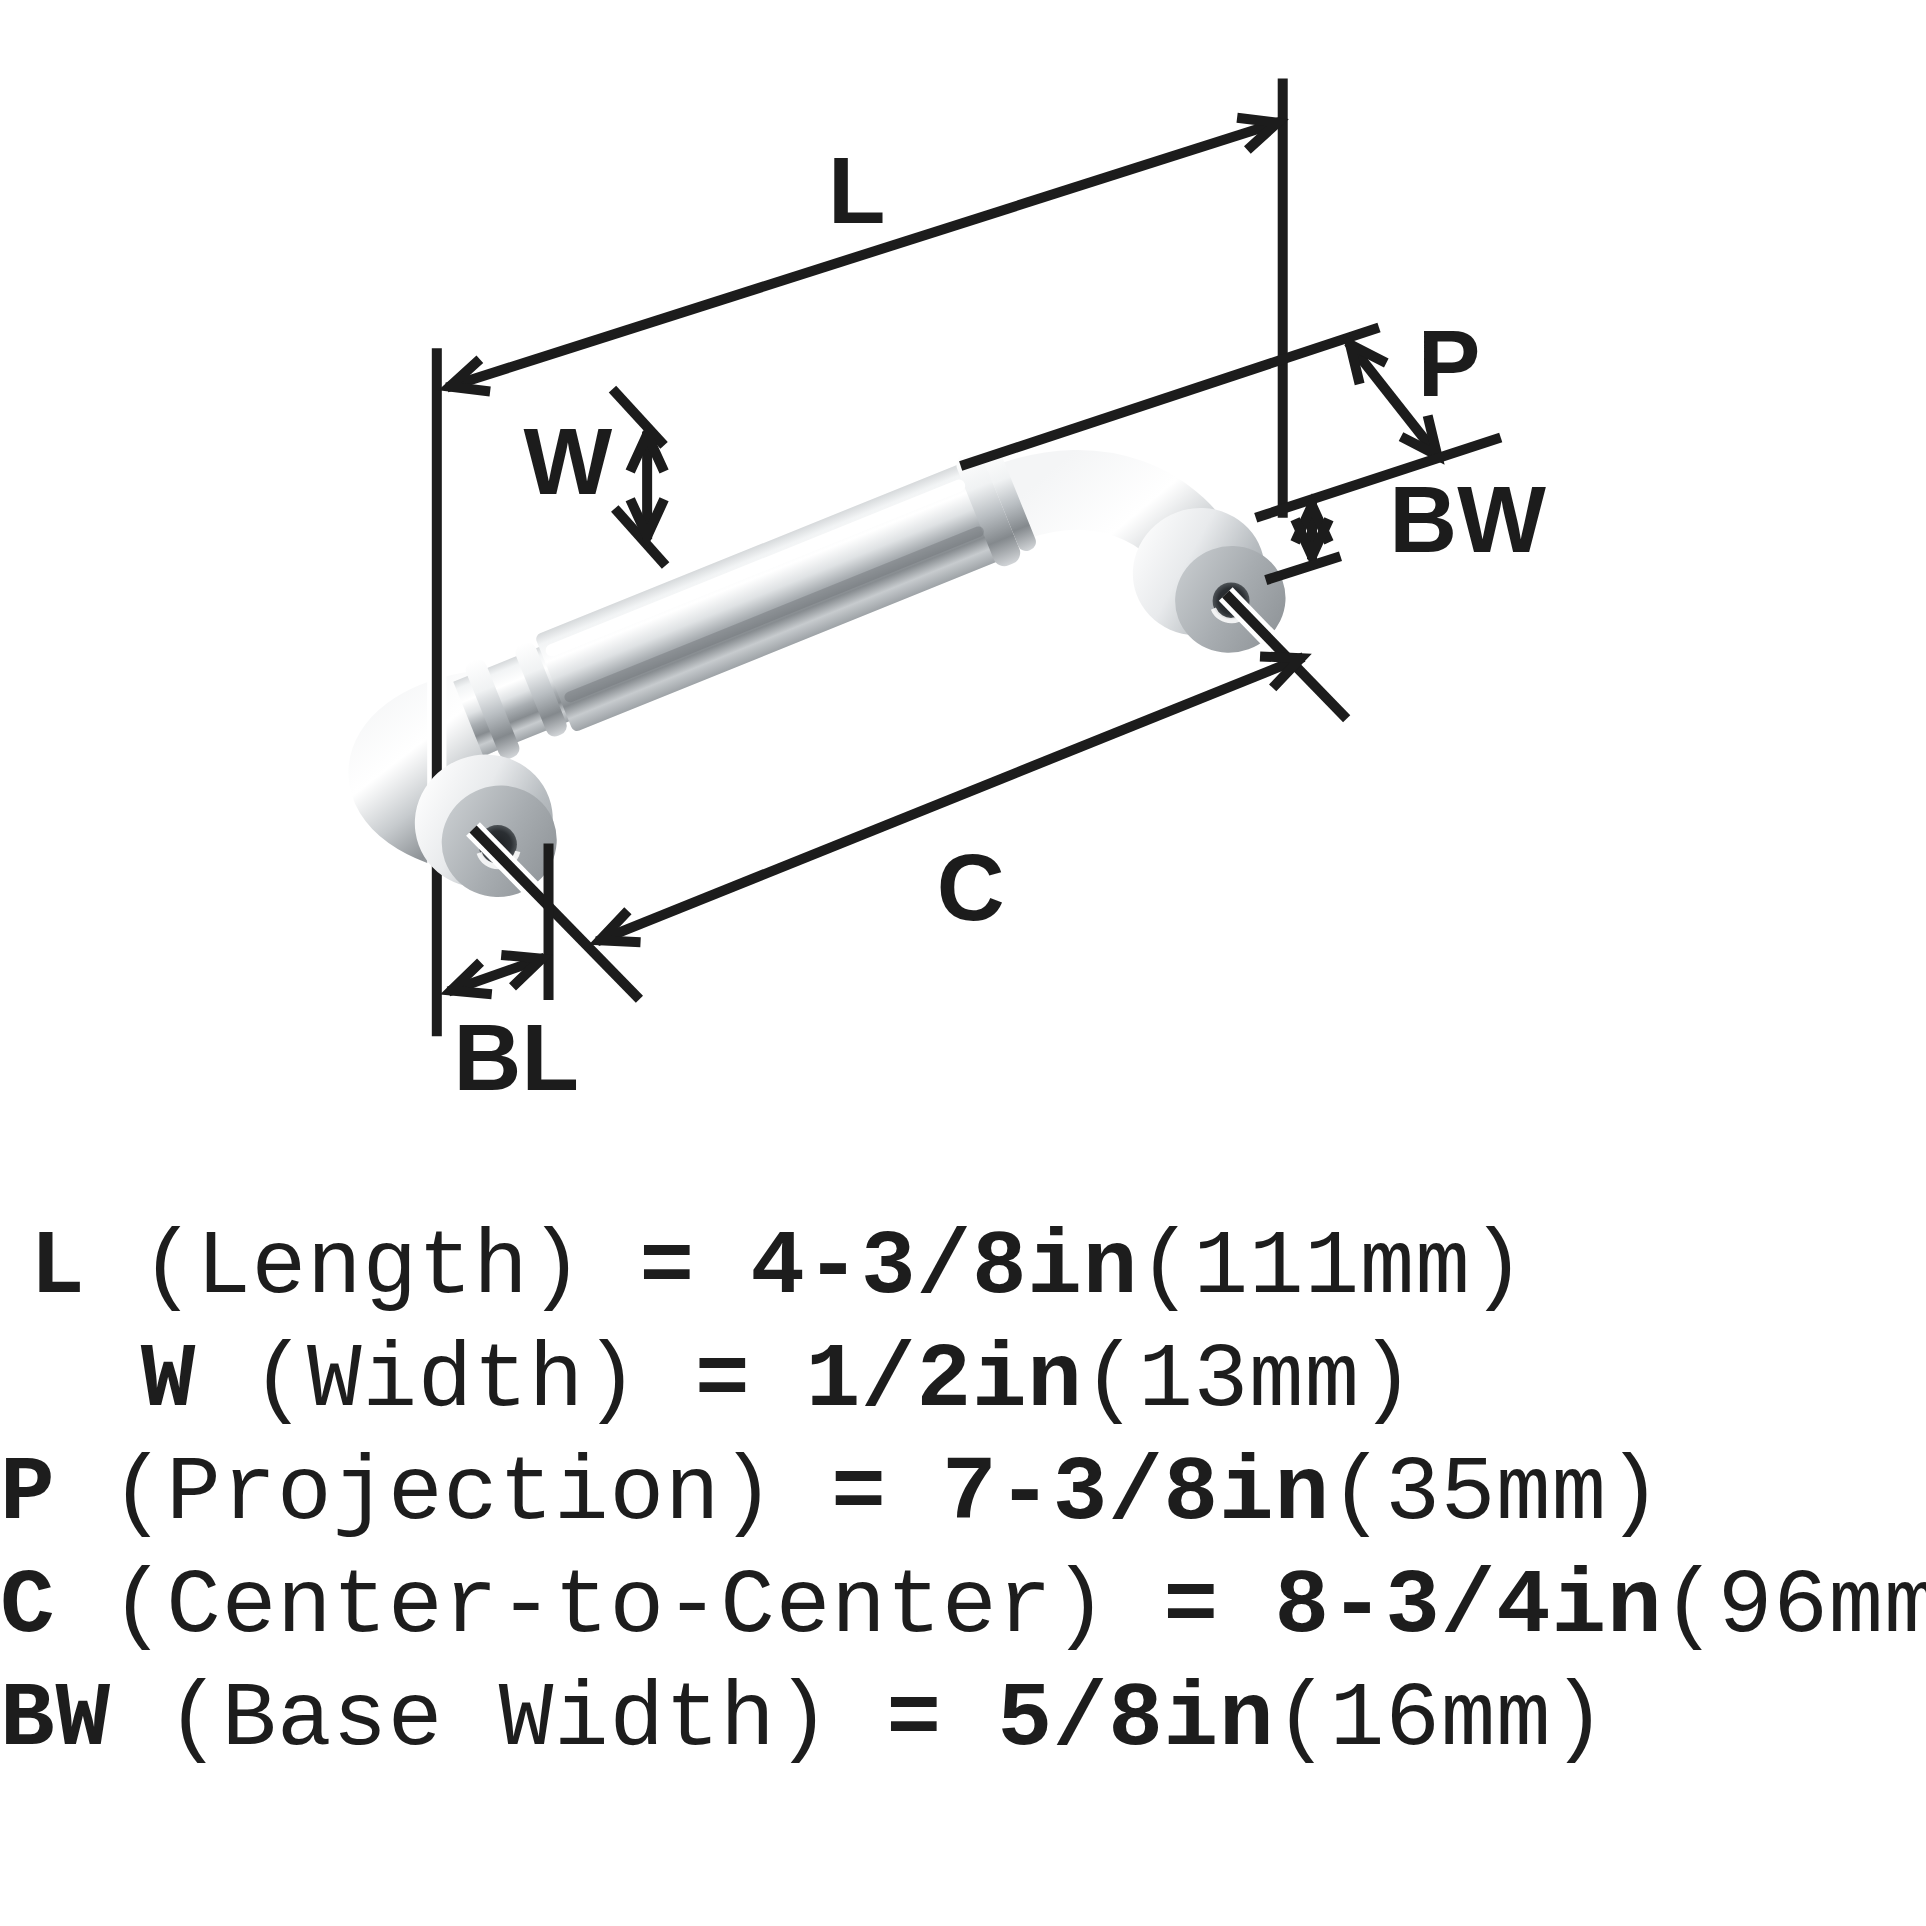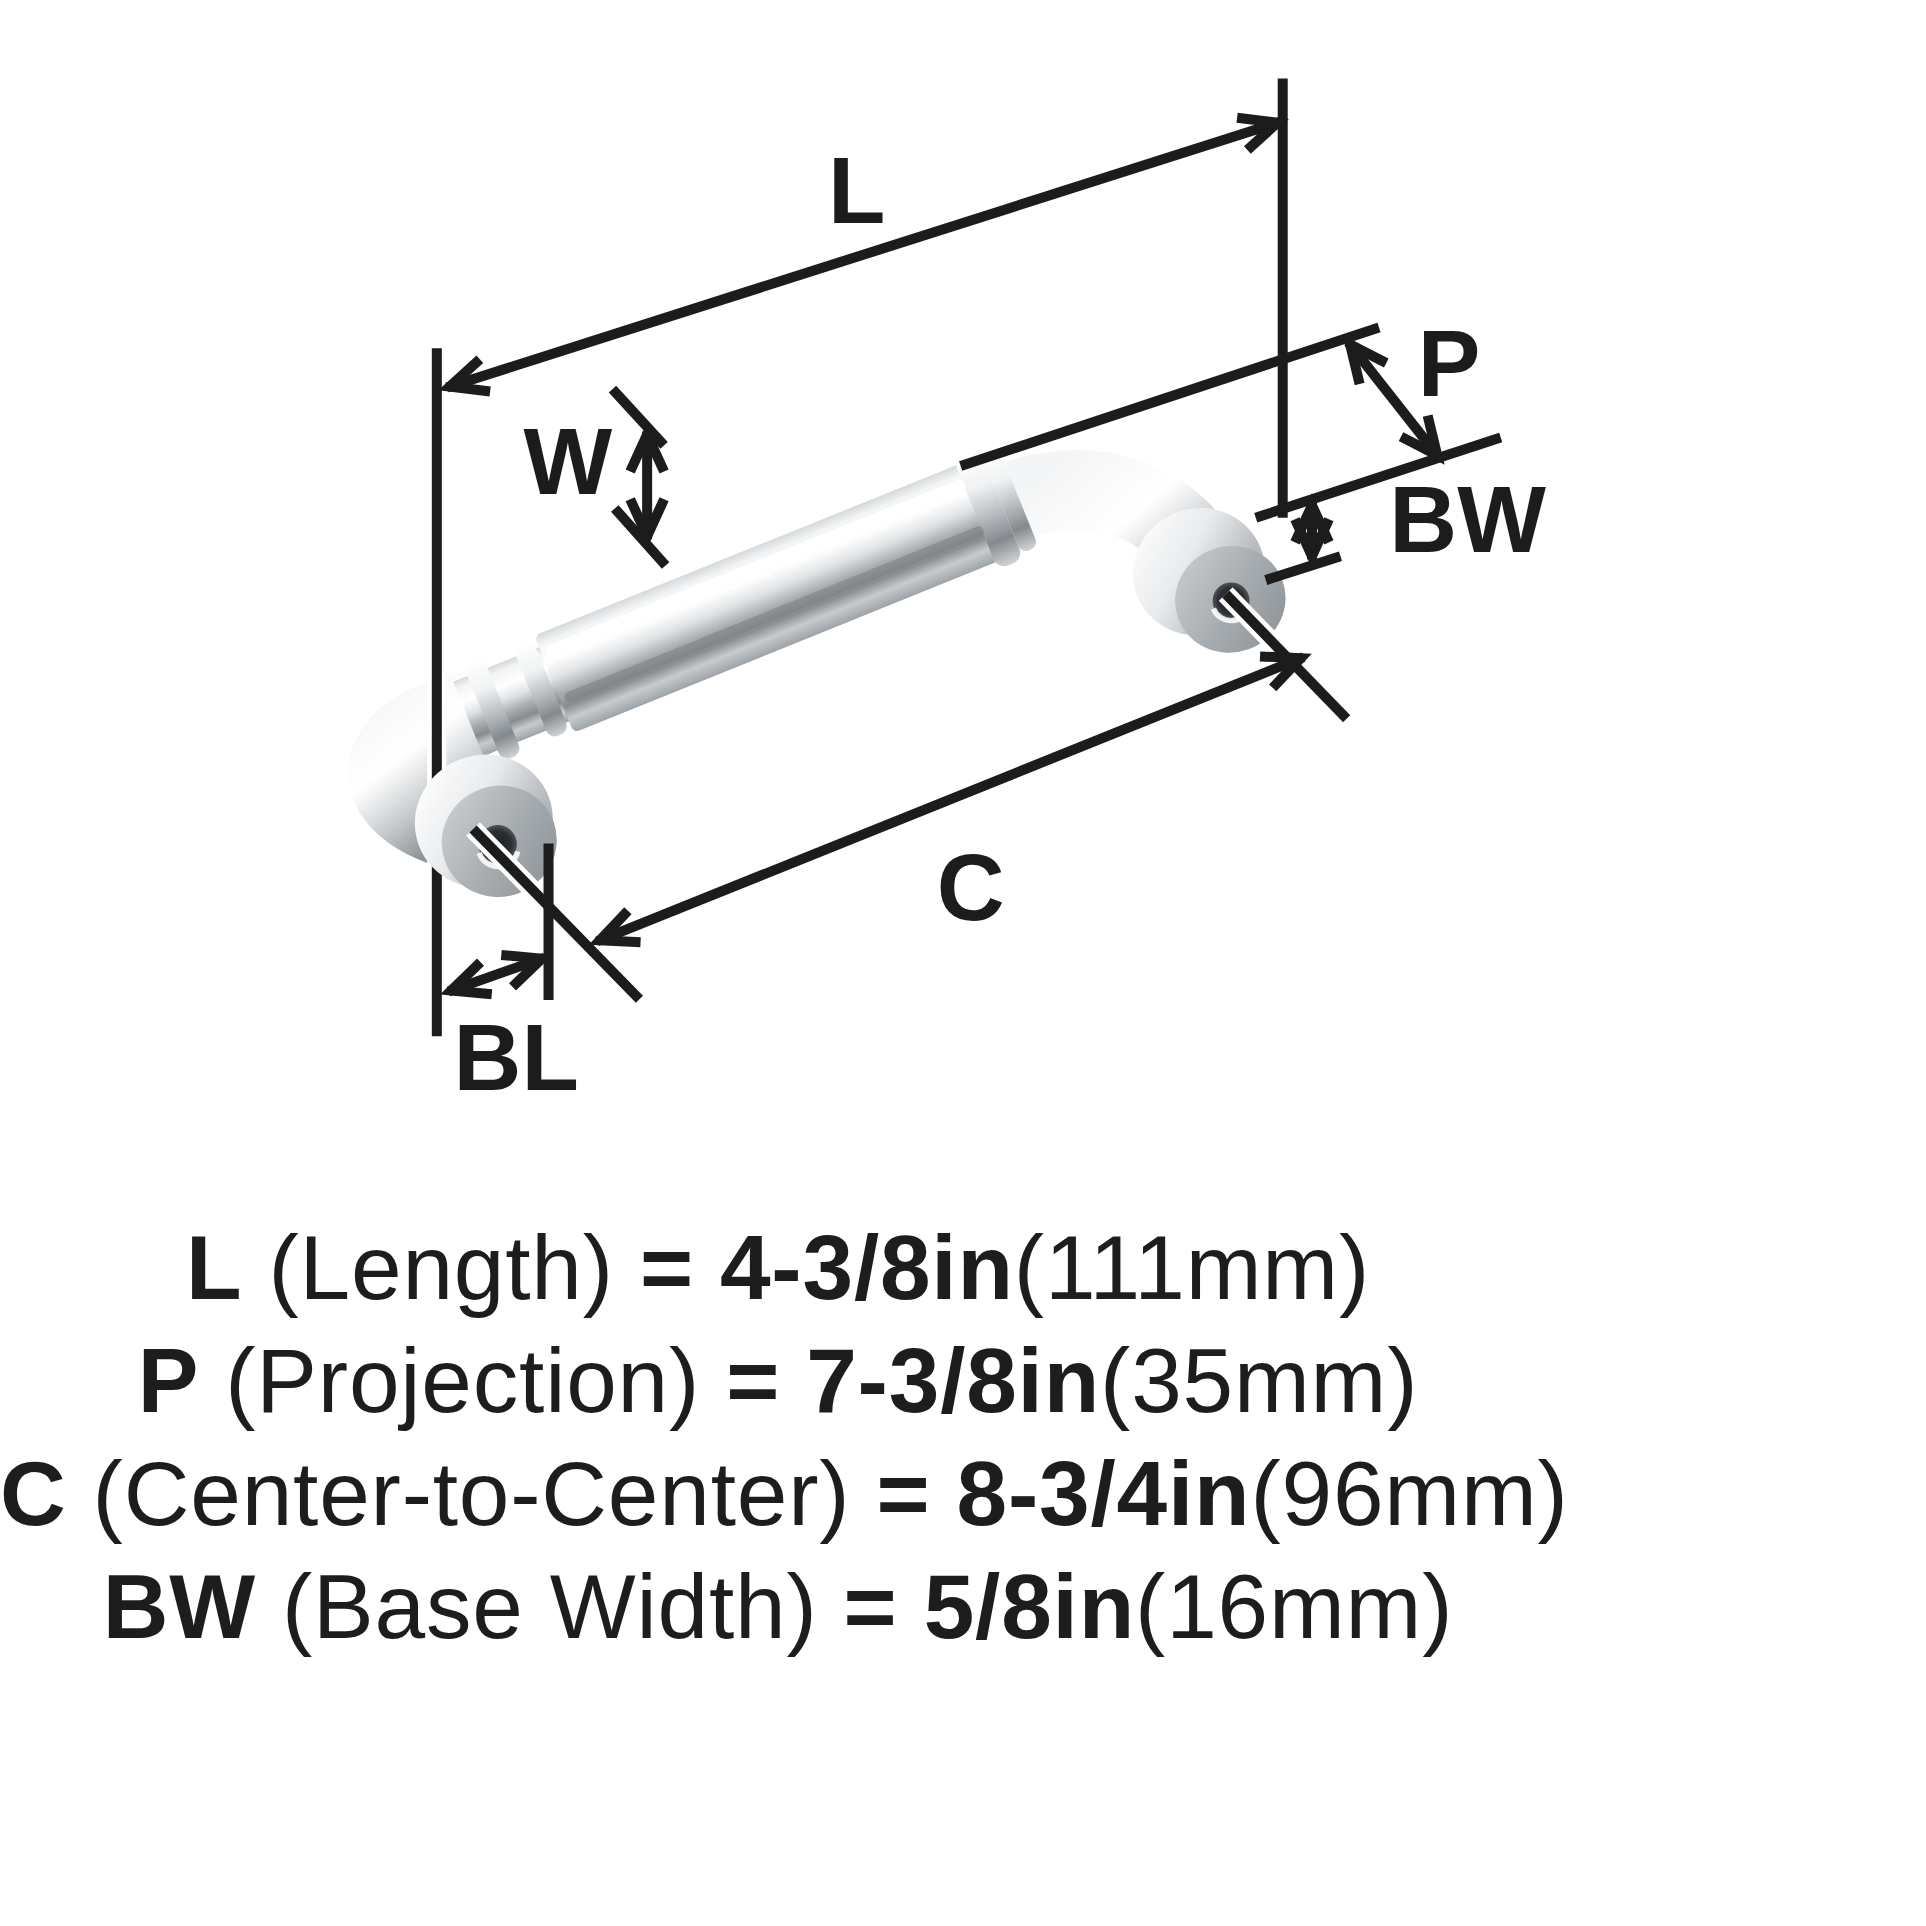--- a/index.html
+++ b/index.html
@@ -20,20 +20,21 @@
   #spec-block{
     position:absolute;
     left:0;top:1211px;
     width:1556px;
     text-align:center;
     color:#1d1d1d;
     font-size:91px;
     line-height:113px;
     white-space:nowrap;
     letter-spacing:0.8px;
+    font-family:Liberation Mono, monospace;
   }
   .spec-line{height:113px;}
   .seg-b{font-weight:700;}
   .seg-r{font-weight:400;}
 </style>
 </head>
 <body>
 
 <div id="stage">
 
@@ -178,20 +179,23 @@
     <text class="dim-label" x="1905" y="716" text-anchor="middle">BW</text>
     <text class="dim-label" x="1260" y="1194" text-anchor="middle">C</text>
     <text class="dim-label" x="670" y="1415" text-anchor="middle">BL</text>
   </svg>
 
   <div id="spec-block">
     <div class="spec-line">
       <span class="seg-b">L</span><span class="seg-r"> (Length) </span><span class="seg-b">=</span><span class="seg-b"> 4-3/8in</span><span class="seg-r">(111mm)</span>
     </div>
     <div class="spec-line">
+      <span class="seg-b">W</span><span class="seg-r"> (Width) </span><span class="seg-b">=</span><span class="seg-b"> 1/2in</span><span class="seg-r">(13mm)</span>
+    </div>
+    <div class="spec-line">
       <span class="seg-b">P</span><span class="seg-r"> (Projection) </span><span class="seg-b">=</span><span class="seg-b"> 7-3/8in</span><span class="seg-r">(35mm)</span>
     </div>
     <div class="spec-line">
       <span class="seg-b">C</span><span class="seg-r"> (Center-to-Center) </span><span class="seg-b">=</span><span class="seg-b"> 8-3/4in</span><span class="seg-r">(96mm)</span>
     </div>
     <div class="spec-line">
       <span class="seg-b">BW</span><span class="seg-r"> (Base Width) </span><span class="seg-b">=</span><span class="seg-b"> 5/8in</span><span class="seg-r">(16mm)</span>
     </div>
   </div>
 

